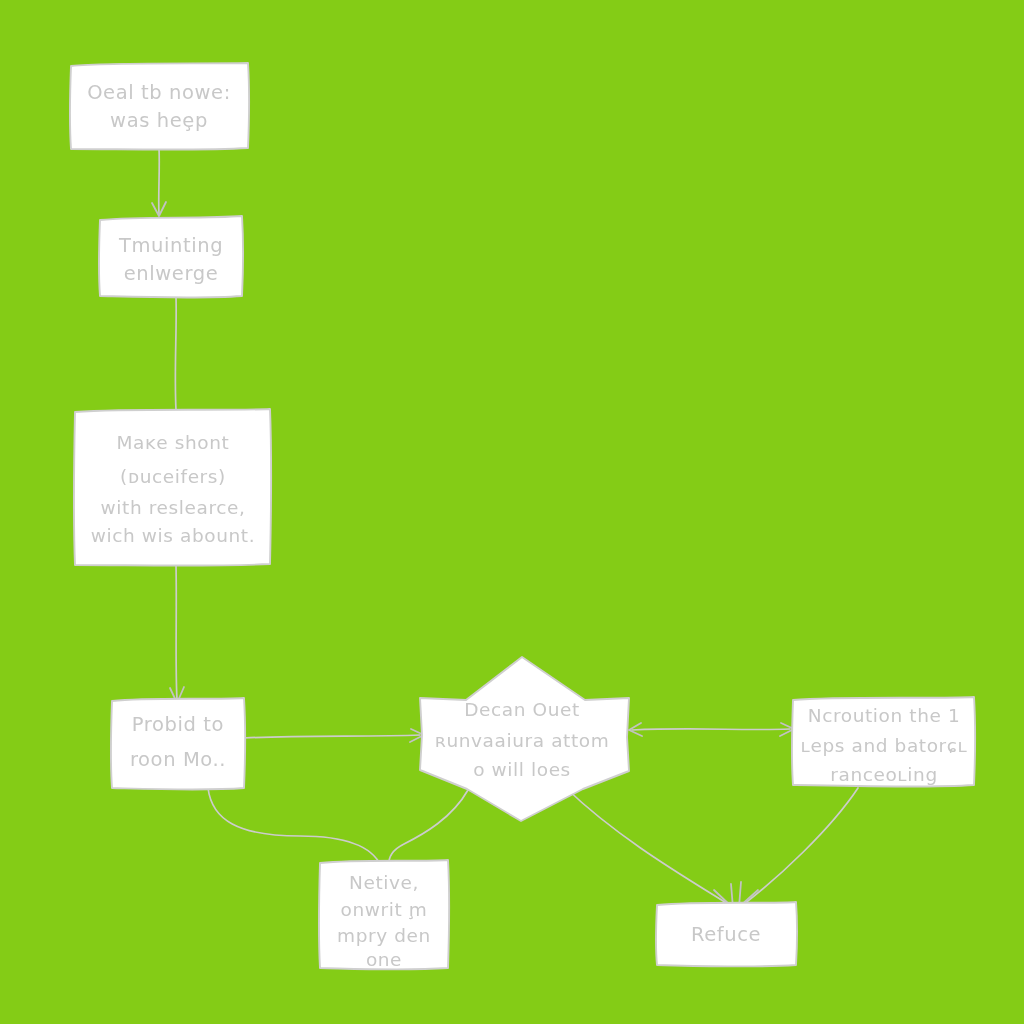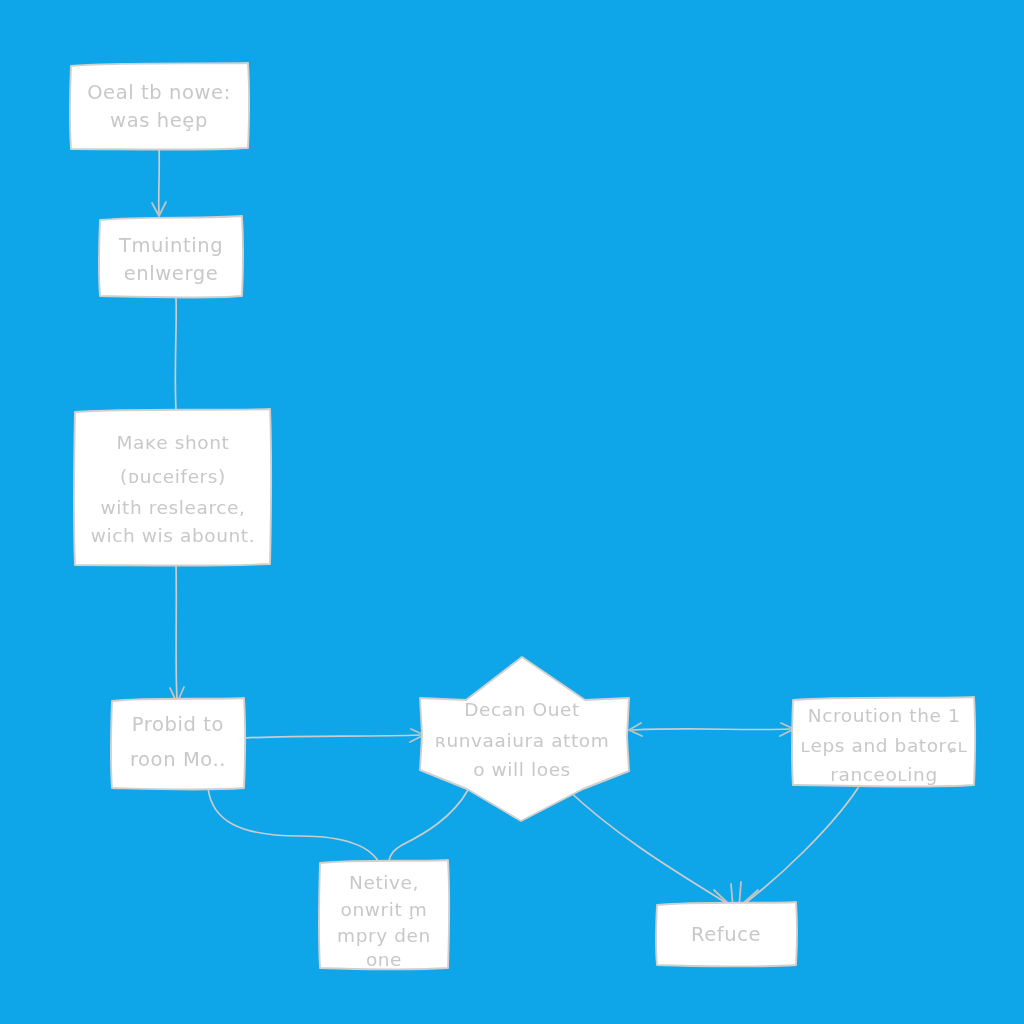--- a/index.html
+++ b/index.html
@@ -5,21 +5,21 @@
 <style>
   html, body {
     margin: 0;
     padding: 0;
     background: #ffffff;
   }
   #canvas-root {
     position: relative;
     width: 1024px;
     height: 1024px;
-    background: #0ea5e9;
+    background: #84cc16;
     overflow: hidden;
     font-family: "DejaVu Sans", sans-serif;
   }
   #diagram-svg {
     position: absolute;
     top: 0;
     left: 0;
     width: 1024px;
     height: 1024px;
   }

